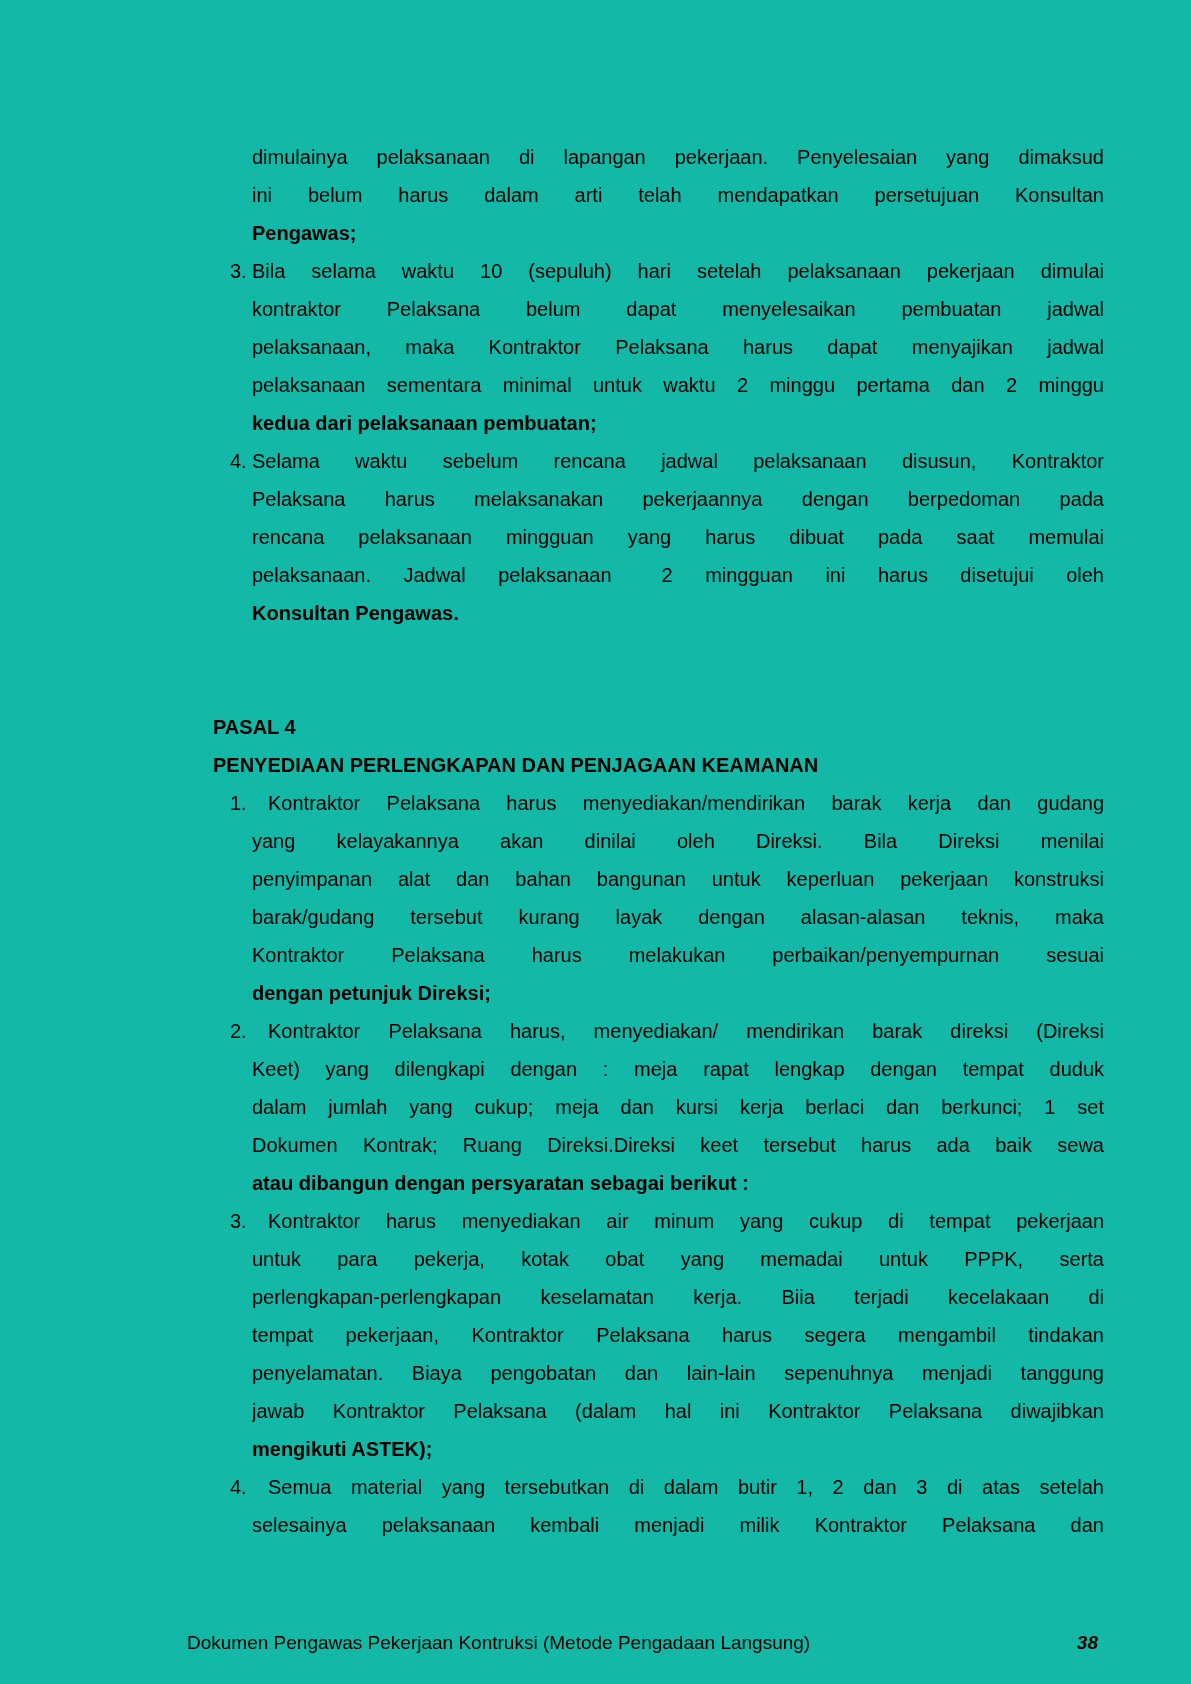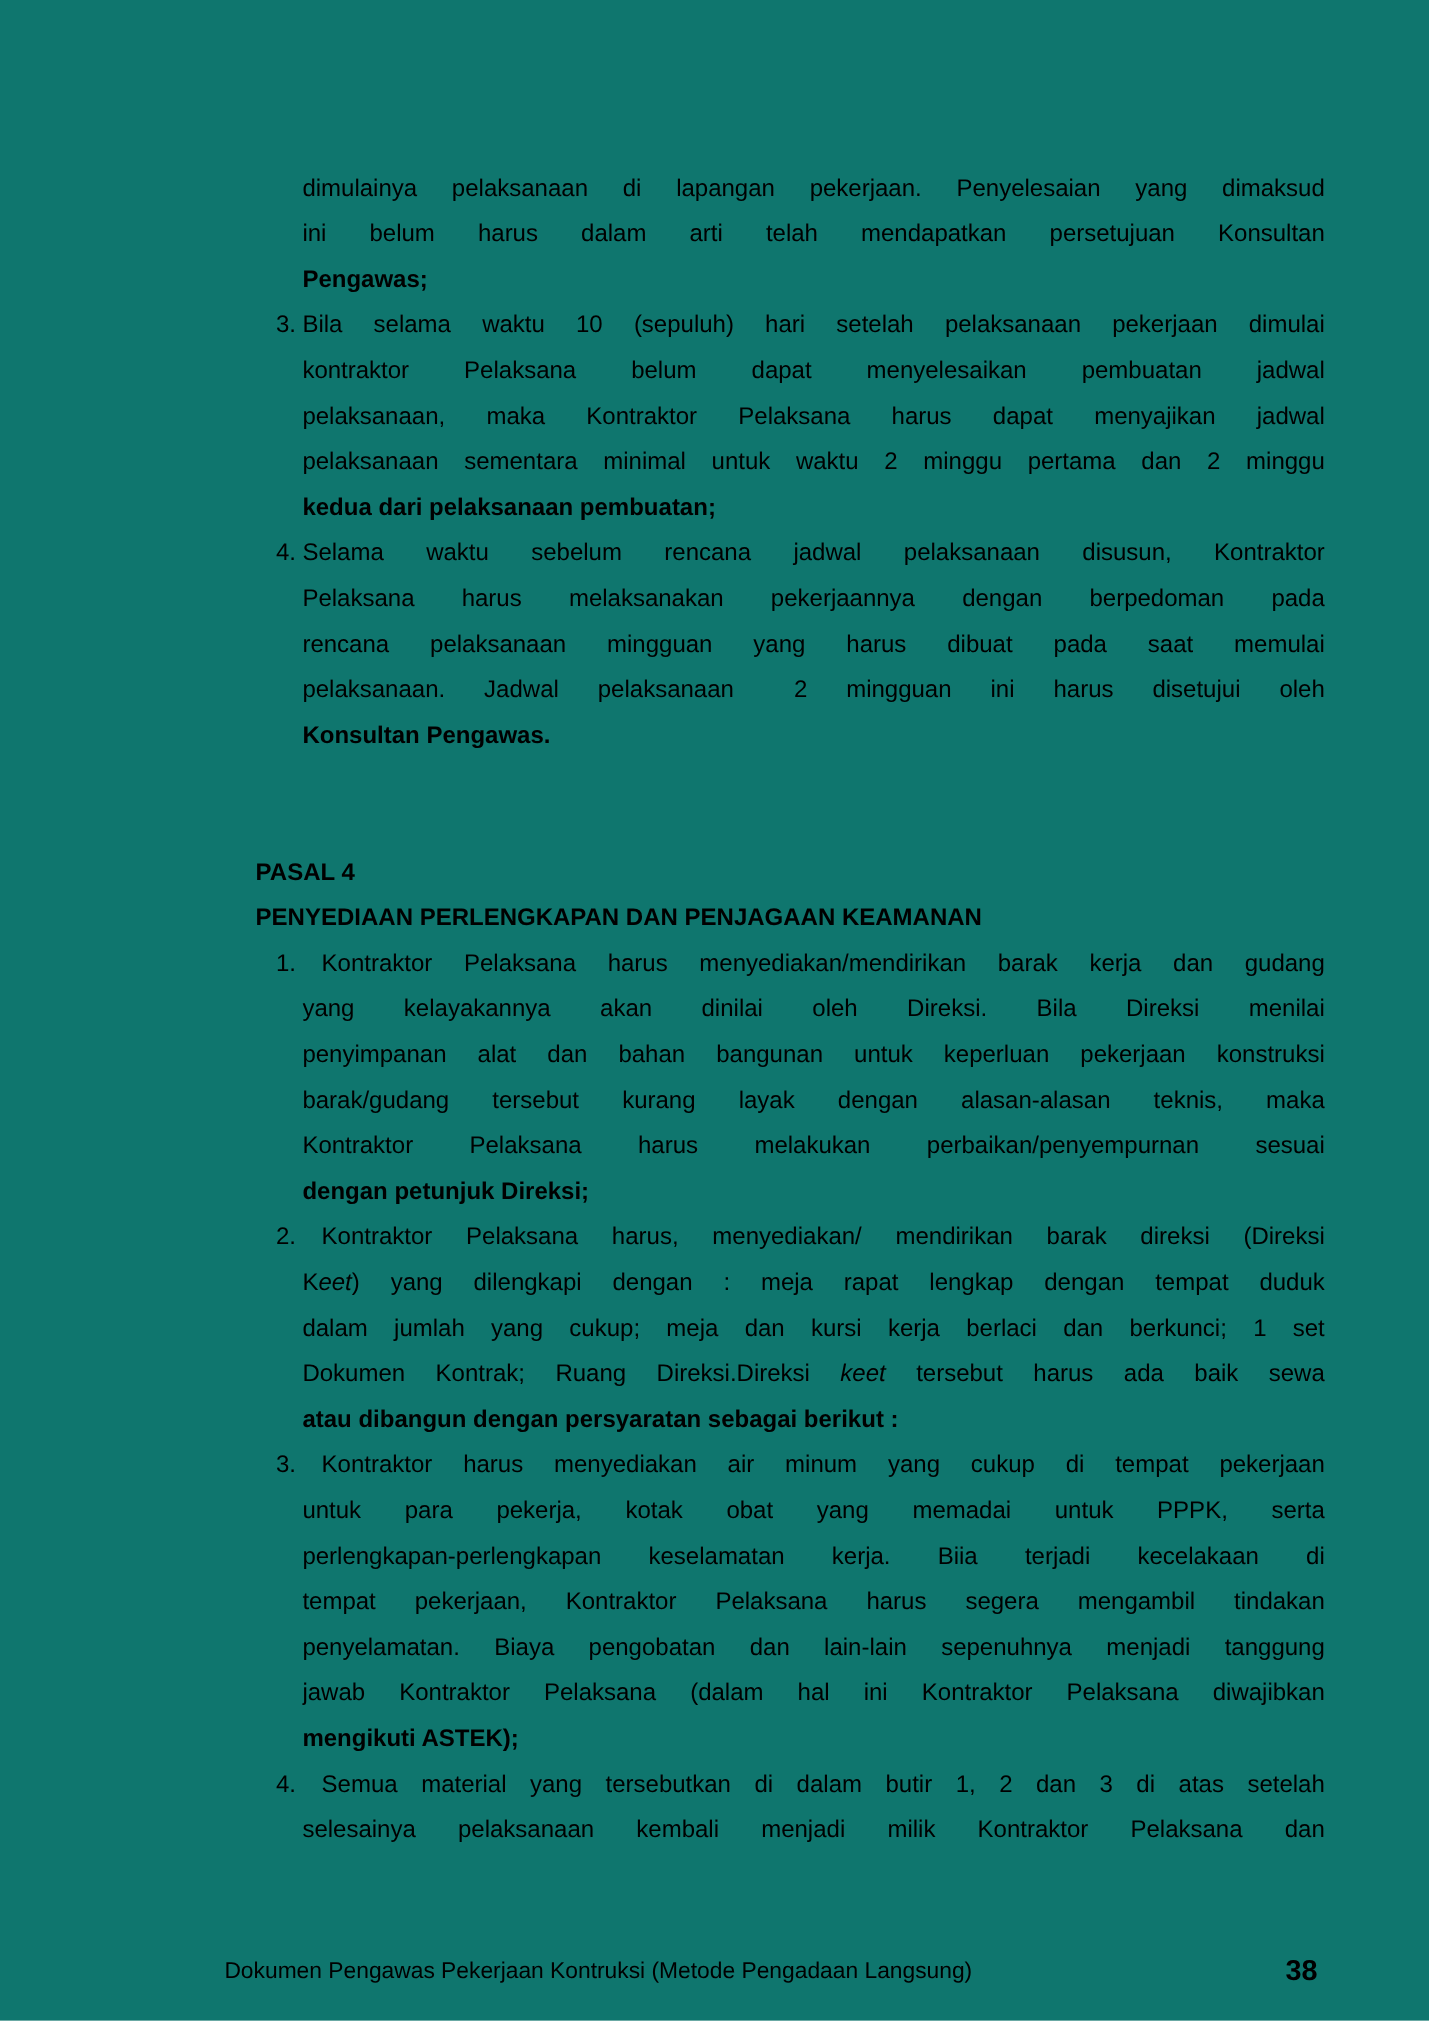--- a/index.html
+++ b/index.html
@@ -1,20 +1,20 @@
 <!DOCTYPE html>
 <html><head>
 <meta charset="utf-8">
 <style>
   html, body { margin: 0; padding: 0; background: #ffffff; }
   .page {
     position: relative;
     width: 1191px;
     height: 1684px;
-    background: #0f766e;
+    background: #14b8a6;
     color: #000000;
     font-family: "Liberation Sans", sans-serif;
     overflow: hidden;
   }
   .doc {
     position: absolute;
     top: 138px;
     left: 252px;
     width: 852px;
     font-size: 20px;
@@ -30,36 +30,37 @@
   .item { position: relative; }
   .num { position: absolute; left: -22px; top: 0; }
   .line {
     height: 38px;
     overflow: hidden;
     text-align: justify;
     text-align-last: justify;
   }
   .line.endline { text-align-last: left; font-weight: bold; }
   .line.first { padding-left: 16px; }
-  .it { font-style: italic; }
+  .it { }
   .gap { display: inline-block; height: 1px; }
   .footer-left {
     position: absolute;
     left: 187px;
     top: 1630px;
     font-size: 19px;
     line-height: 26px;
   }
   .footer-num {
     position: absolute;
     right: 93px;
     top: 1630px;
-    font-size: 24px;
+    font-size: 19px;
     line-height: 26px;
     font-weight: bold;
+    font-style: italic;
   }
 </style>
 </head>
 <body>
 
 <div class="page">
   <div class="doc">
       <div class="list">
         <div class="item">
           <div class="line">dimulainya pelaksanaan di lapangan pekerjaan. Penyelesaian yang dimaksud</div>

